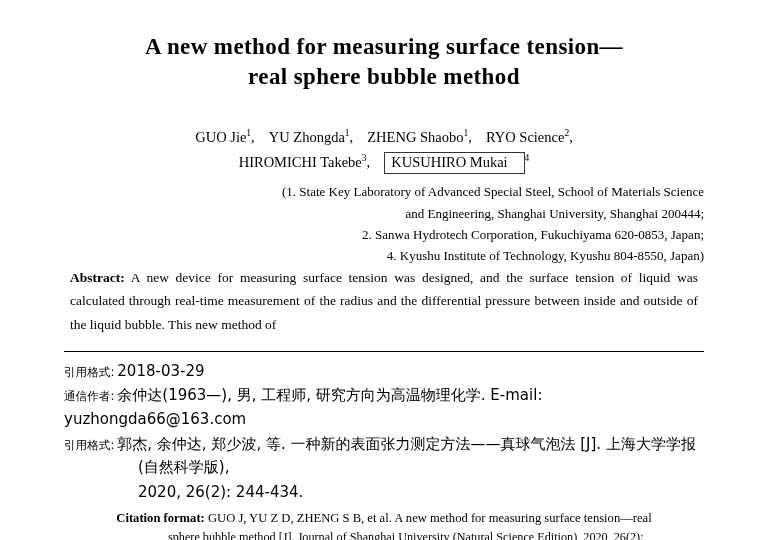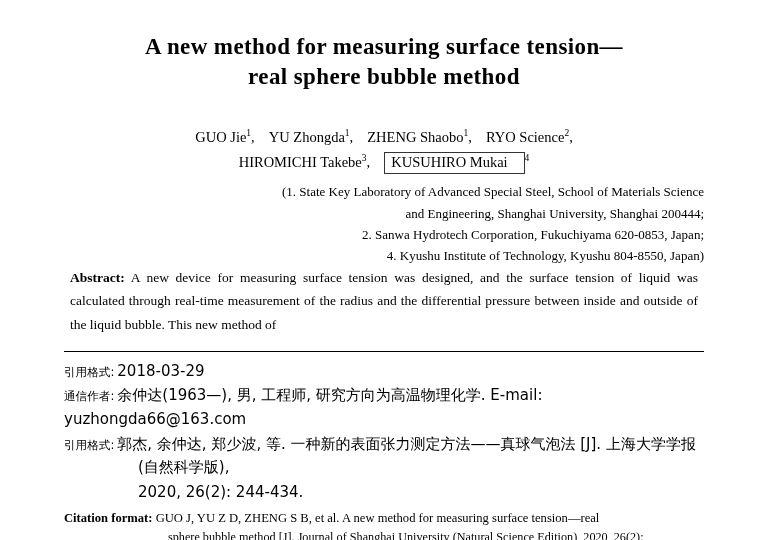--- a/index.html
+++ b/index.html
@@ -103,20 +103,21 @@
     padding-left: 74px;
     text-indent: -74px;
   }
   .cit-format {
     display: block;
     margin-top: 4px;
     padding-left: 104px;
     text-indent: -104px;
     font-size: 12.6px;
     line-height: 1.5;
+    text-align: center;
   }
   .cit-format .lbl {
     font-weight: bold;
   }
   .cit-cont {
     display: block;
     padding-left: 104px;
   }
 </style>
 </head>

